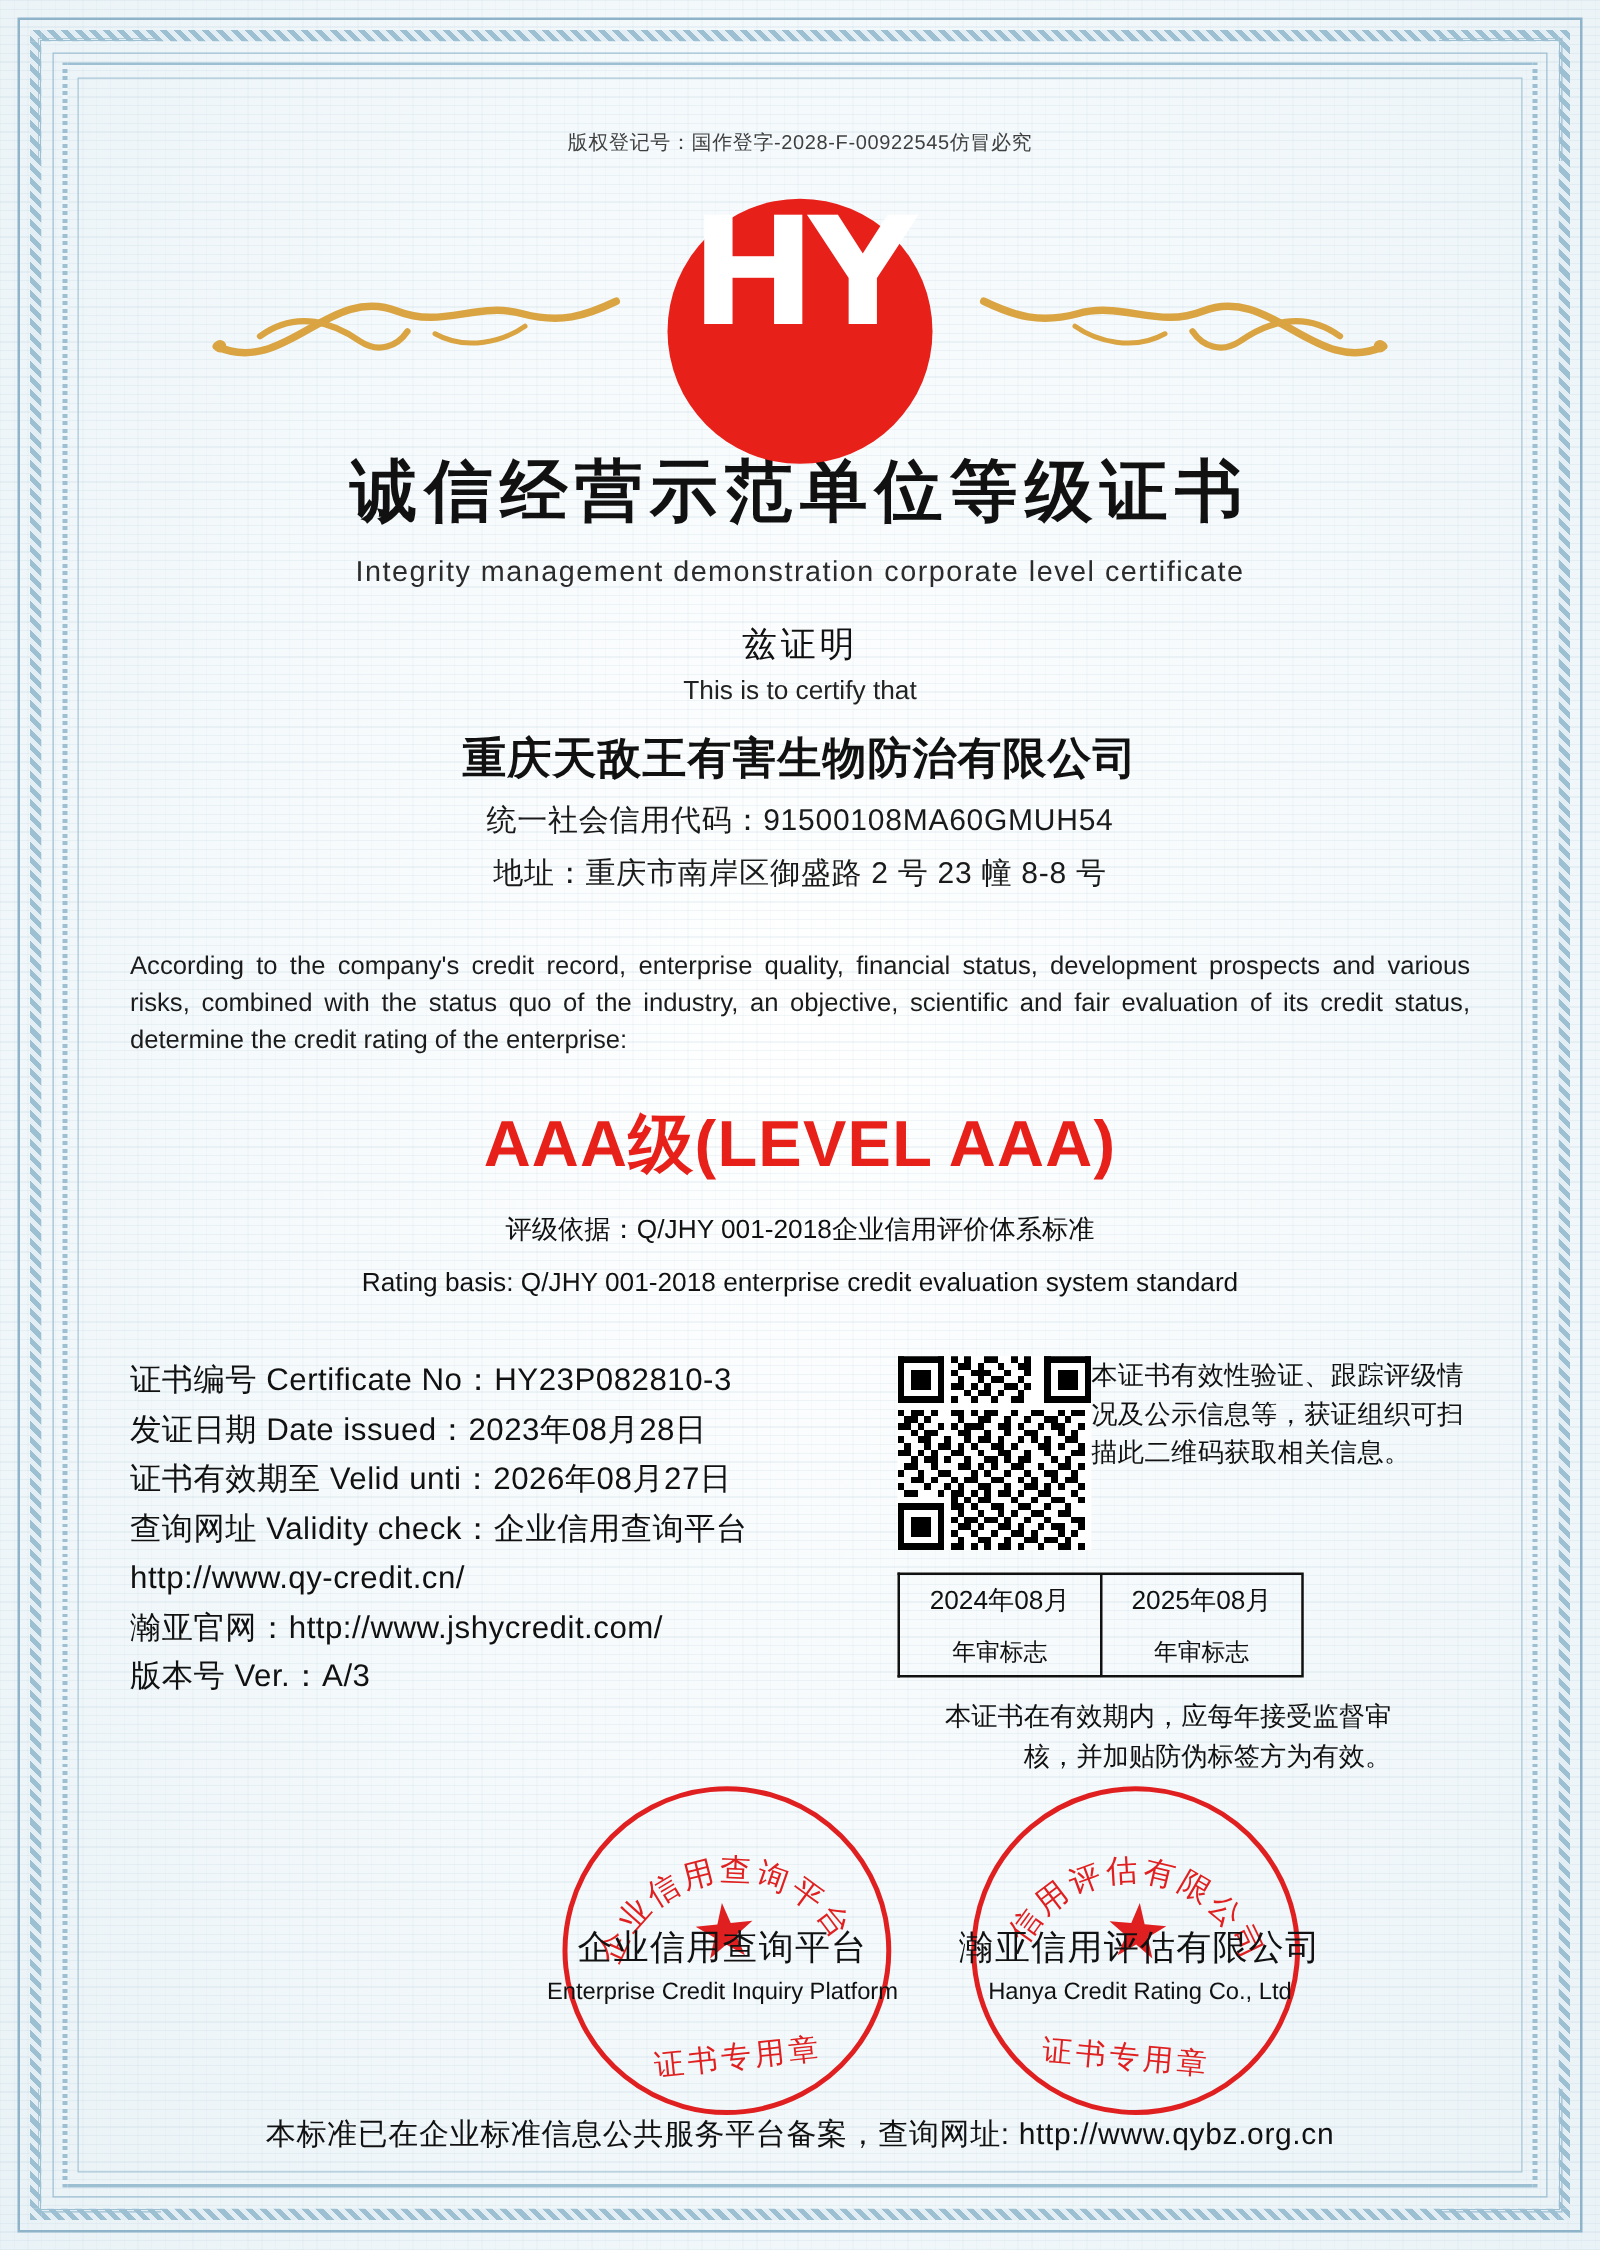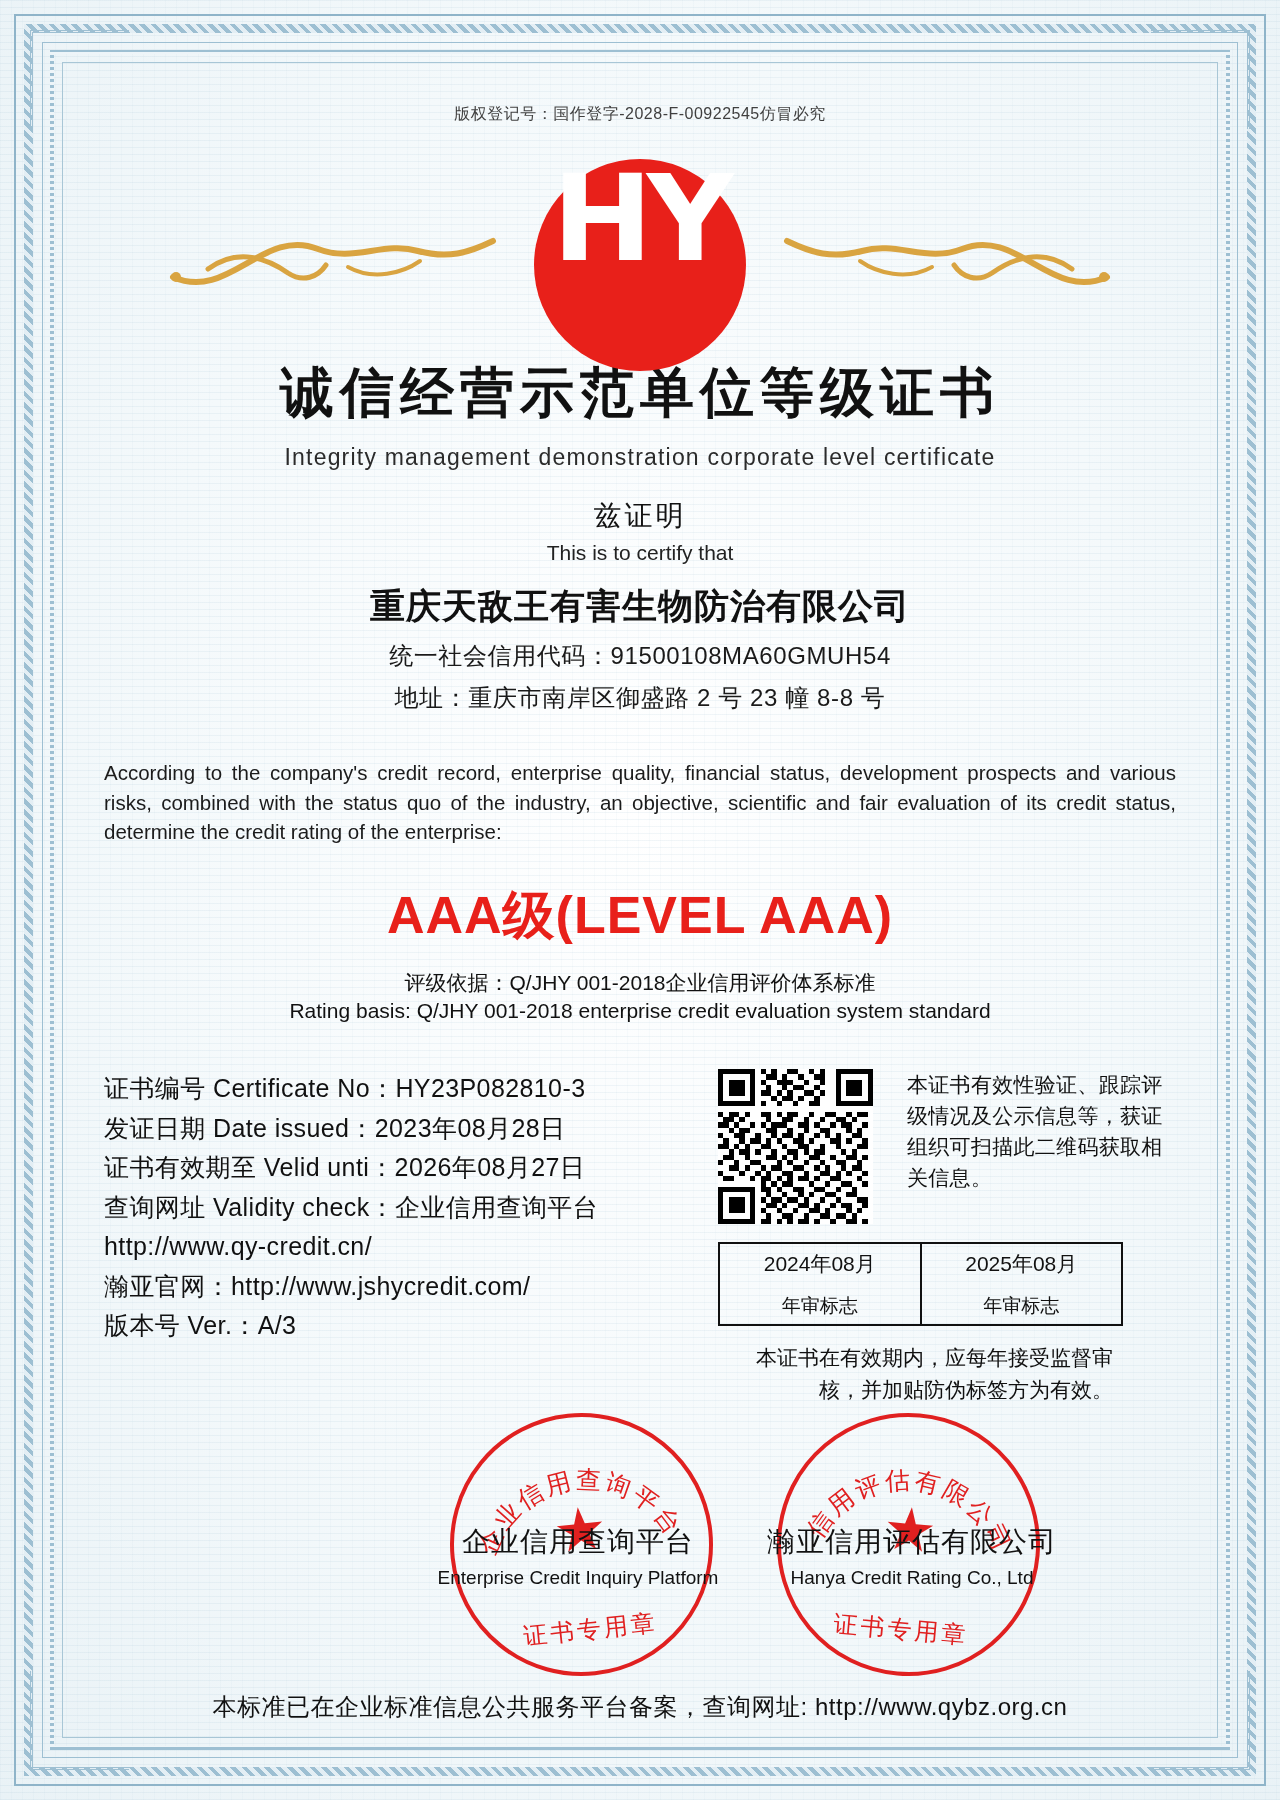--- a/index.html
+++ b/index.html
@@ -70,32 +70,32 @@
   .detail{text-align:center;font-size:24px;color:#1a1a1a;margin-top:10px;letter-spacing:.6px;}
 
   .para{margin-top:44px;padding:0 24px;}
   .para .cn{font-size:25px;color:#111;line-height:1.55;text-align:justify;letter-spacing:.5px;}
   .para .en{font-size:20.5px;color:#1b1b1b;line-height:1.45;margin-top:8px;text-align:justify;}
 
   .level{
     text-align:center;color:#e8201a;font-size:52px;font-weight:bold;margin-top:34px;letter-spacing:1px;
   }
   .basis-cn{text-align:center;font-size:21px;color:#111;margin-top:18px;}
-  .basis-en{text-align:center;font-size:21px;color:#111;margin-top:2px;}
+  .basis-en{text-align:center;font-size:21px;color:#111;margin-top:18px;}
 
   
   .info-wrap{display:flex;margin-top:46px;padding:0 24px;}
   .info-left{width:590px;}
   .info-left .line{font-size:25px;color:#111;line-height:1.58;letter-spacing:.4px;}
 
   .info-right{flex:1;padding-left:24px;}
-  .qr-row{display:flex;gap:34px;}
+  .qr-row{display:flex;gap:0;}
   .qr{width:155px;height:155px;flex:none;background:#fff;}
   .qr-note{font-size:21px;color:#111;line-height:1.48;letter-spacing:.3px;}
-  .stamp-boxes{display:flex;gap:0;margin-top:18px;width:405px;}
+  .stamp-boxes{display:flex;gap:0;margin-top:18px;width:325px;}
   .sbox{
     flex:1;border:2px solid #111;height:80px;display:flex;flex-direction:column;
     align-items:center;justify-content:center;
   }
   .sbox:first-child{border-right:none;}
   .sbox .d1{font-size:21px;color:#111;}
   .sbox .d2{font-size:19px;color:#111;margin-top:15px;}
   .audit-note{margin-top:16px;font-size:21px;color:#111;line-height:1.5;text-align:right;width:395px;}
 
   

